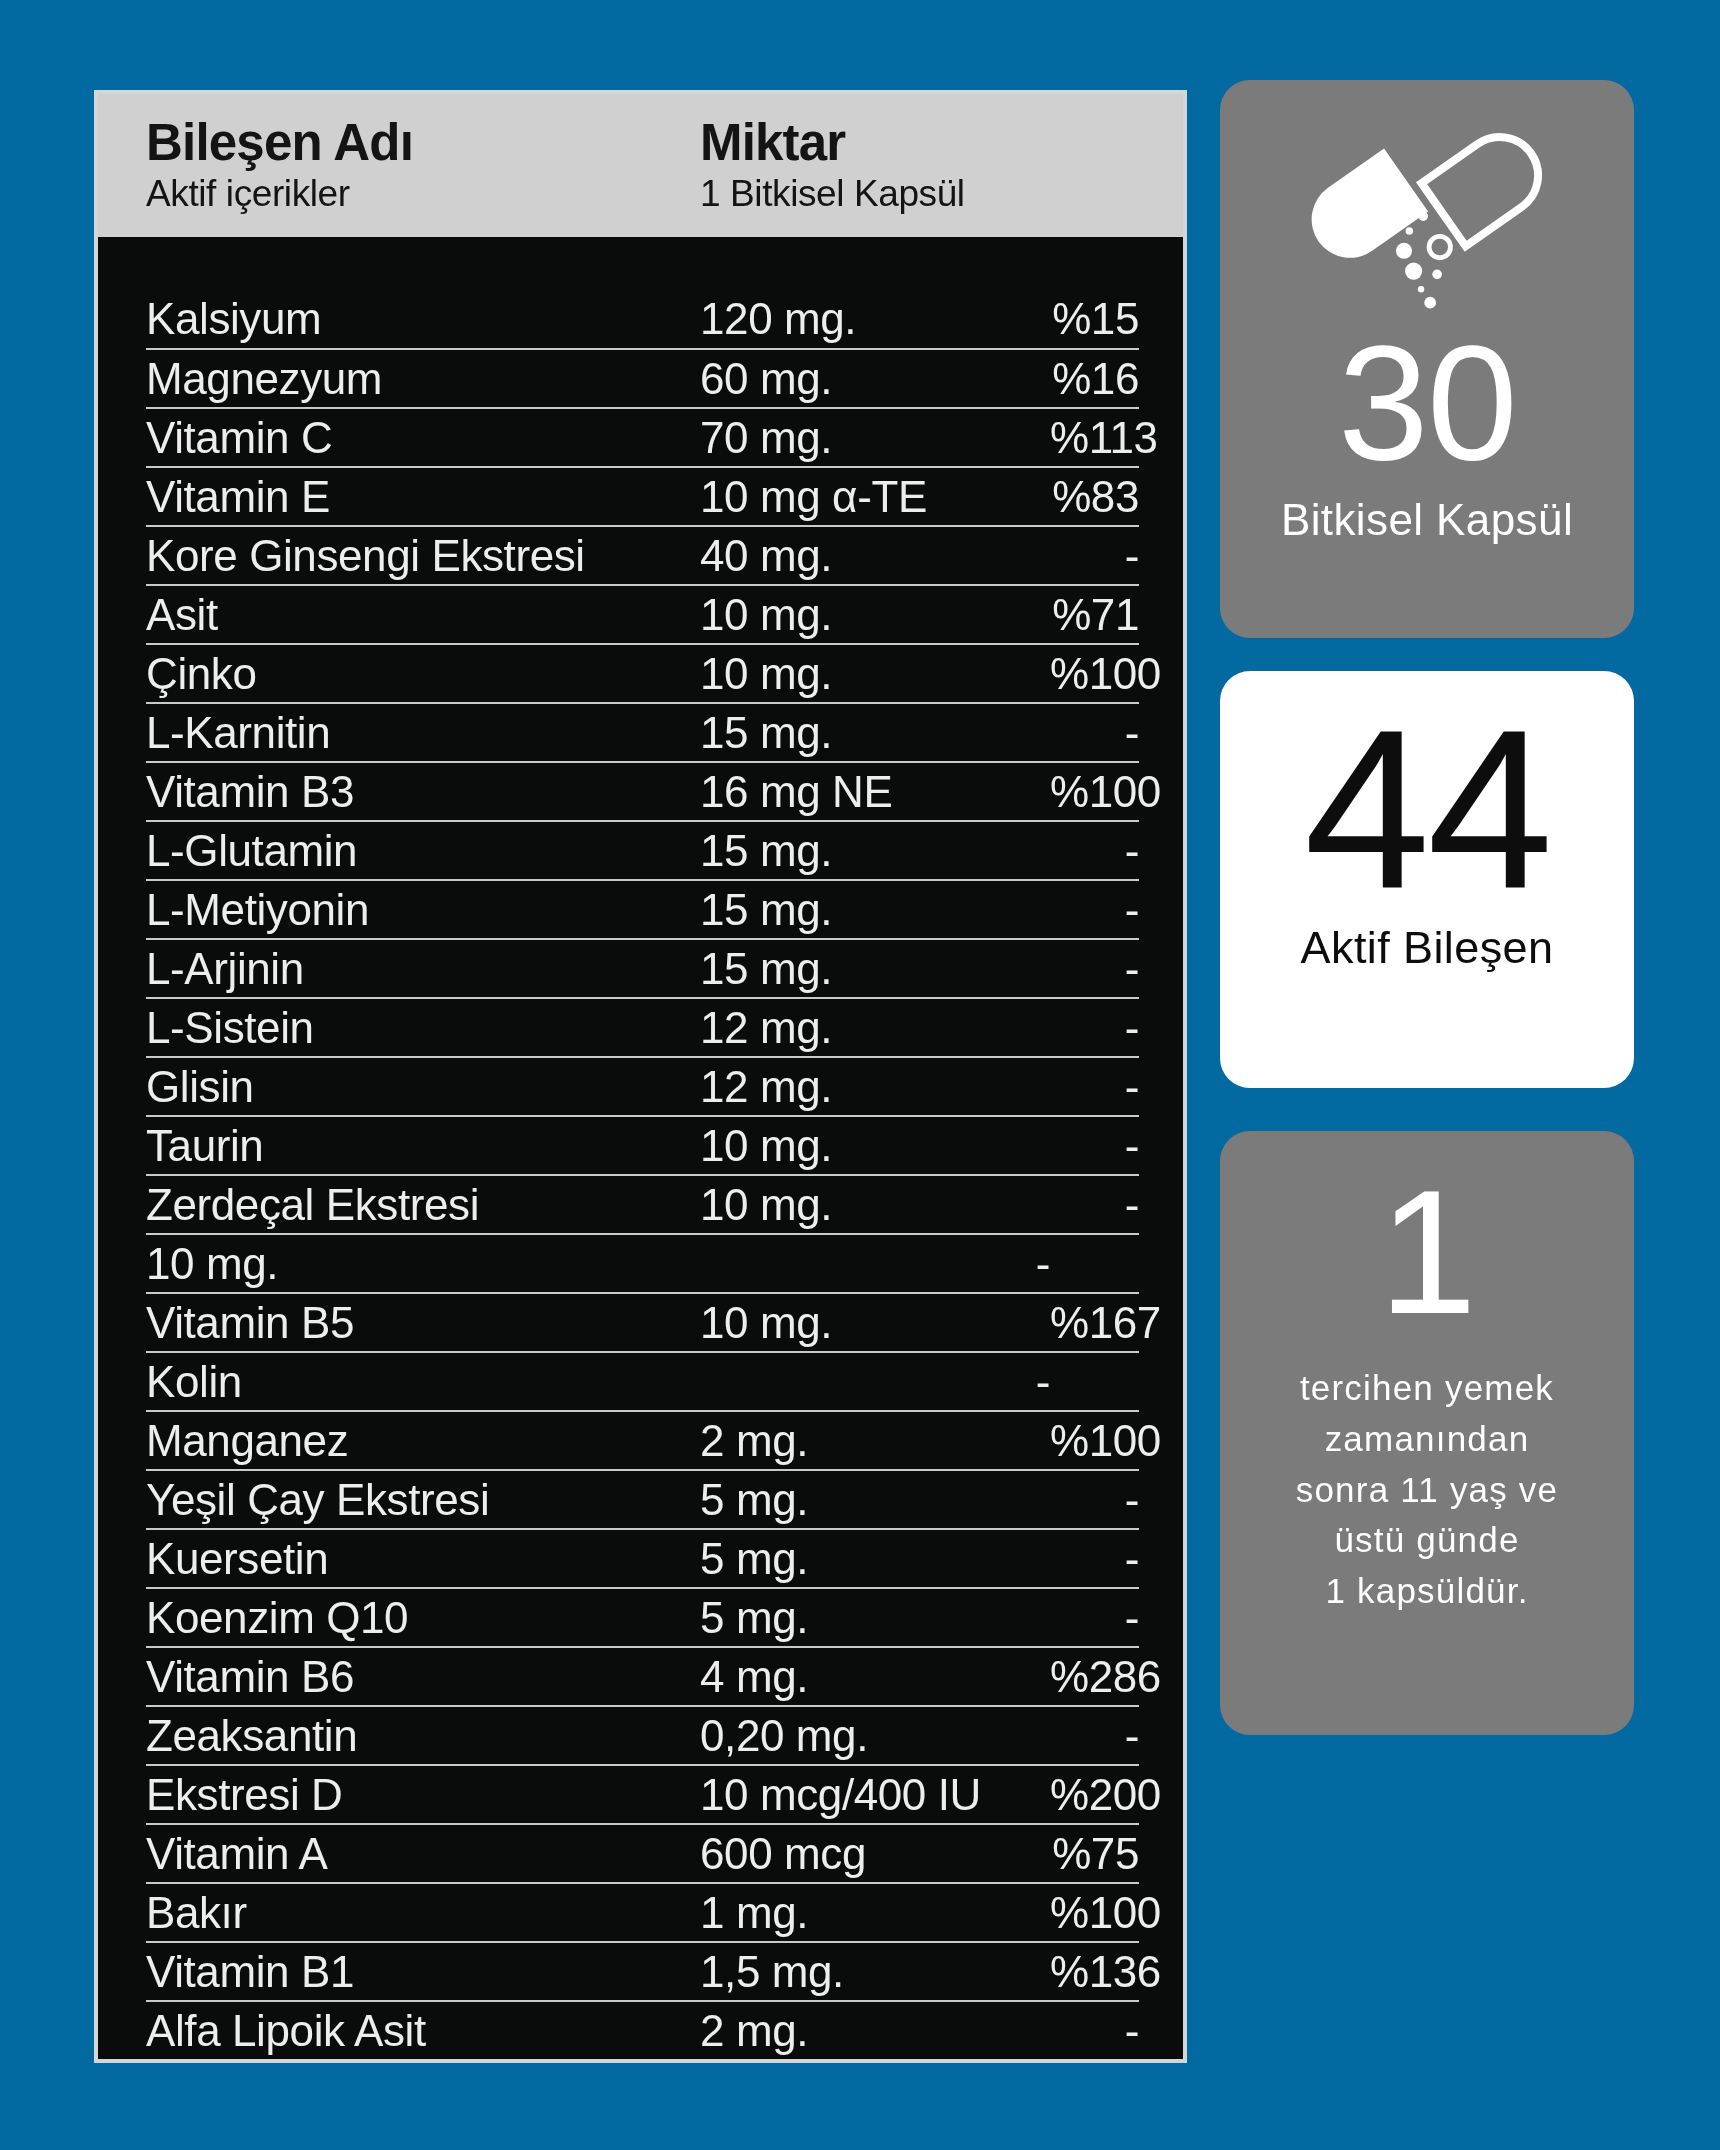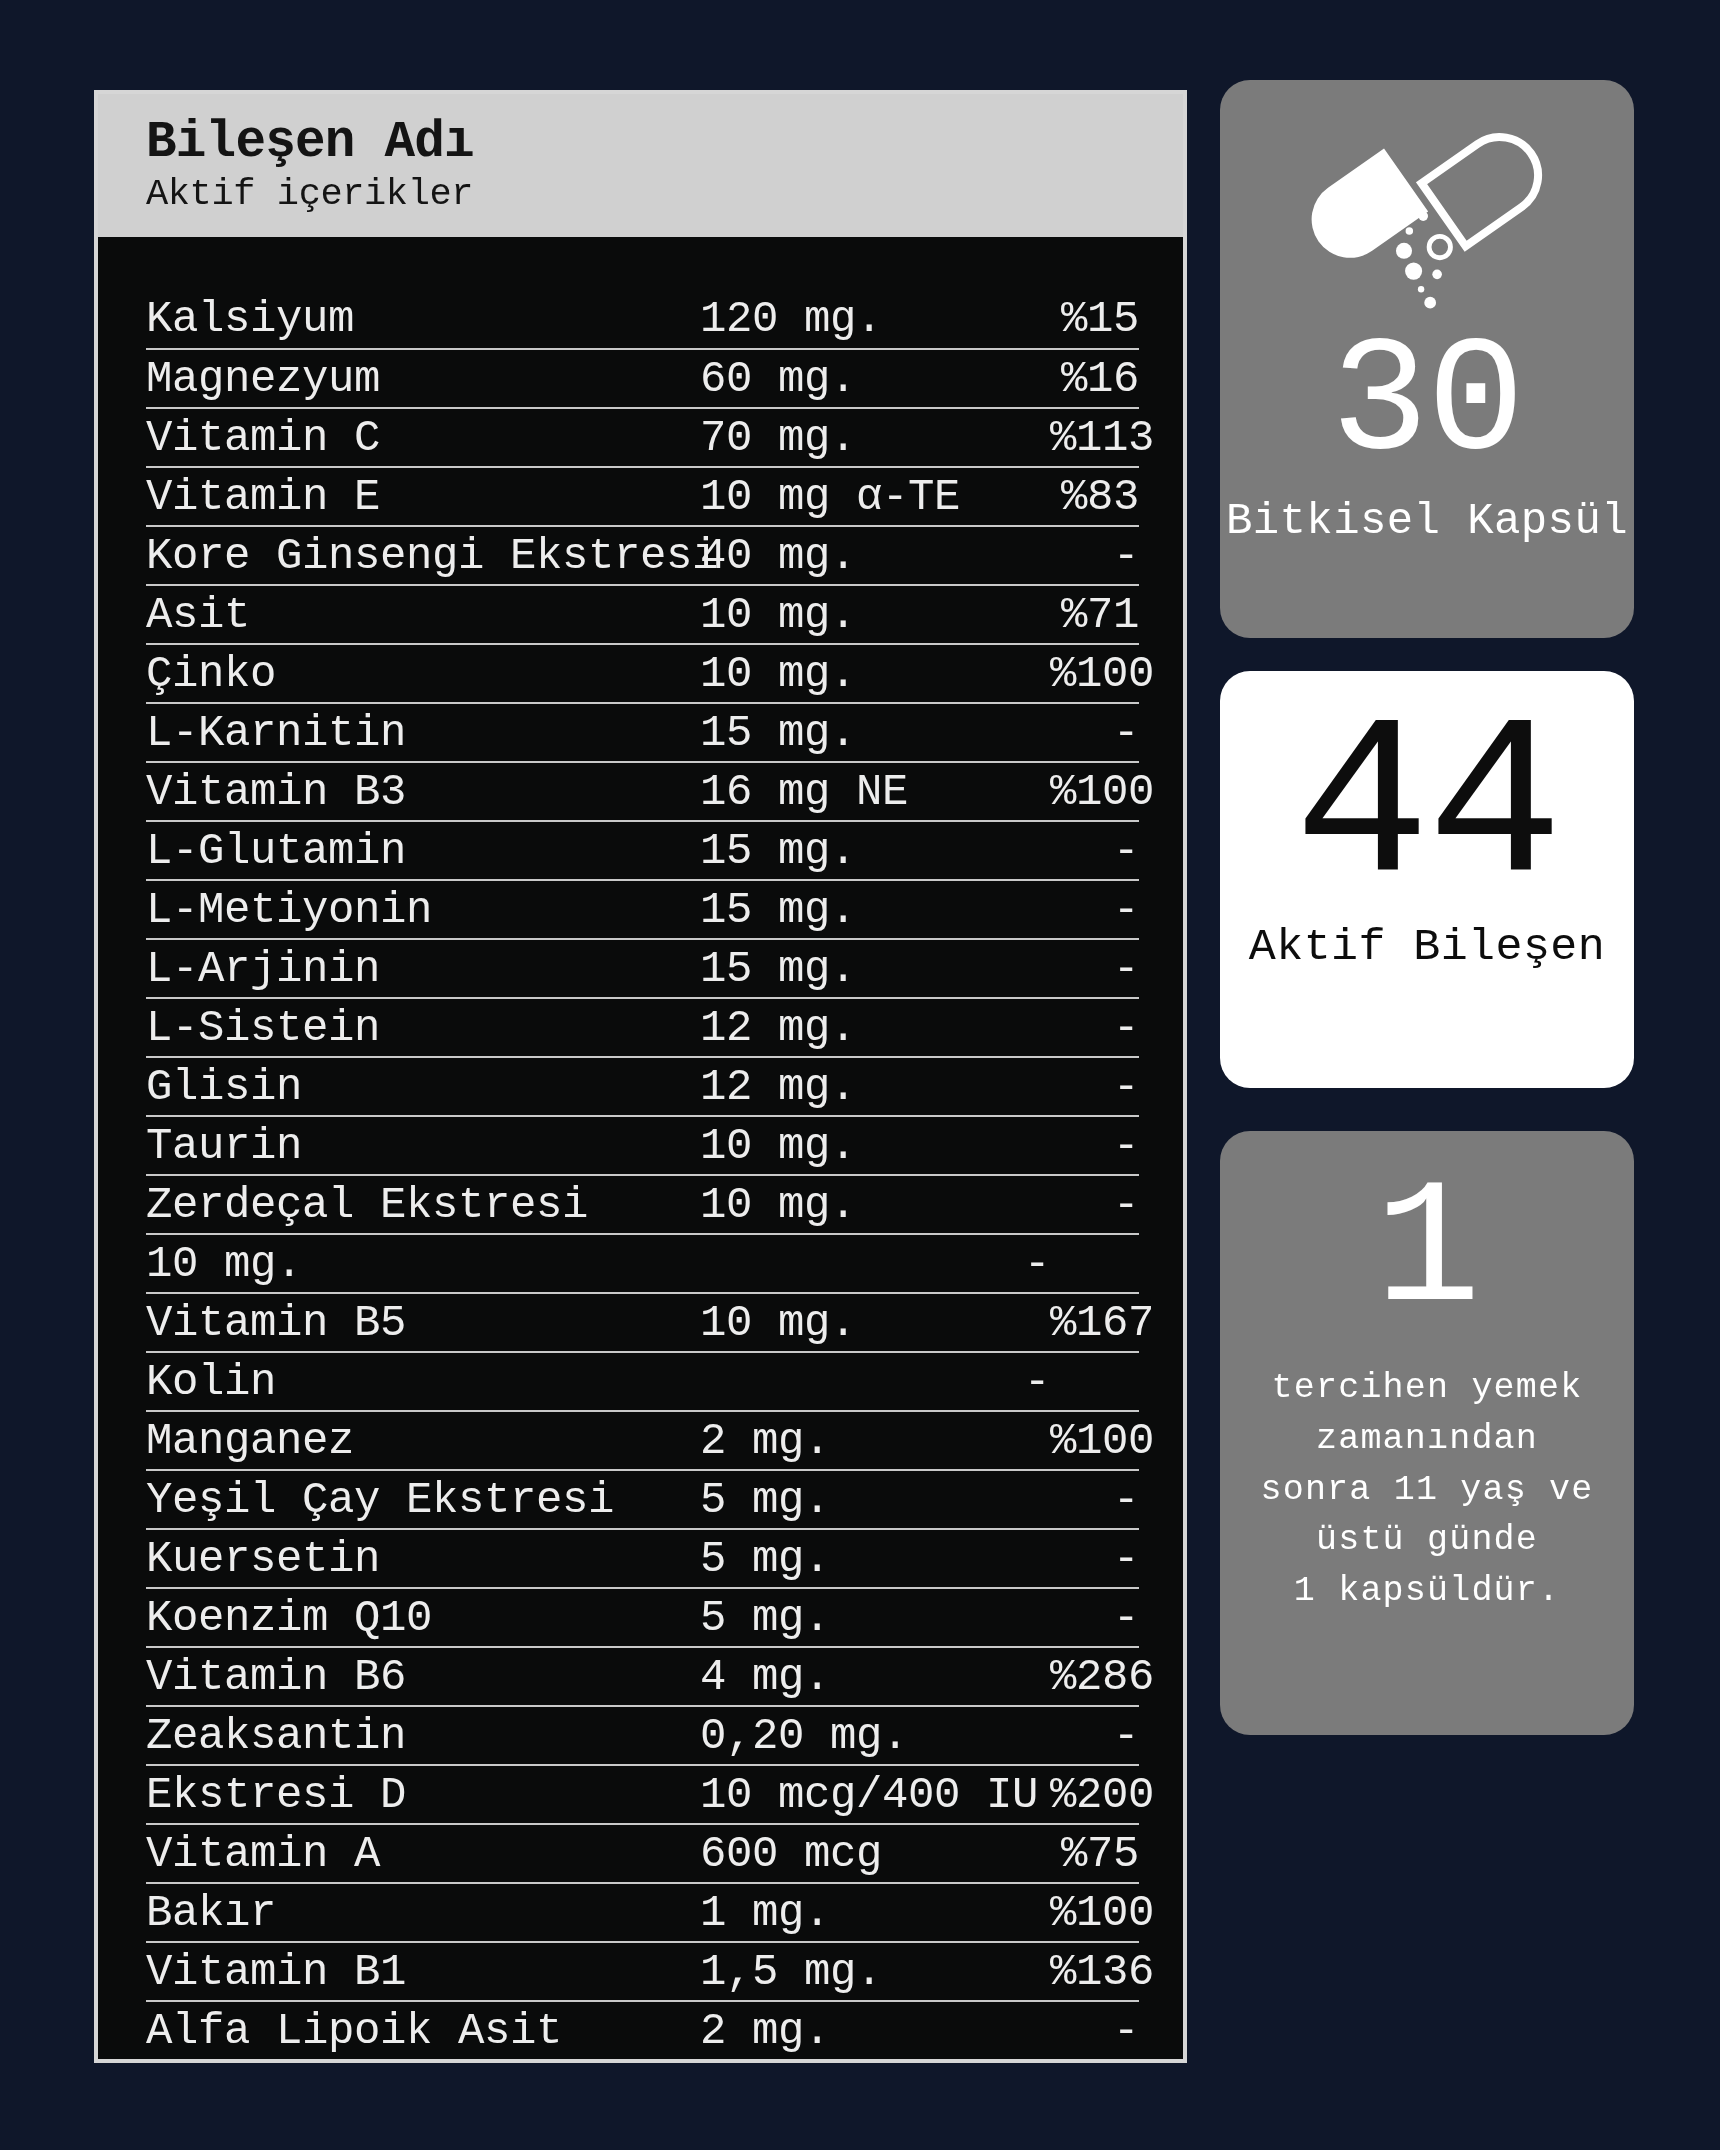--- a/index.html
+++ b/index.html
@@ -1,17 +1,17 @@
 <!DOCTYPE html>
 <html style="font-size:12.7px"><head>
 <meta charset="utf-8">
 <style>
   html,body{margin:0;padding:0;background:#000;}
-  .page{position:relative;width:1721px;height:2151px;background:#0f172a;overflow:hidden;
-        font-family:Liberation Mono, monospace;}
+  .page{position:relative;width:1721px;height:2151px;background:#0369a1;overflow:hidden;
+        font-family:Liberation Sans, sans-serif;}
 
   
   .supp-table{position:absolute;left:94px;top:90px;width:1093px;height:1973px;
               box-sizing:border-box;background:#0a0b0b;border:4px solid #d6d6d6;}
   .table-head{height:143px;background:#d0d0d0;display:grid;
               grid-template-columns:554px 1fr;align-items:center;
               padding:0 44px 0 48px;box-sizing:border-box;color:#141414;}
   .head-col .t{font-size:51px;font-weight:700;letter-spacing:-0.8px;line-height:1.05;}
   .head-col .s{font-size:37px;font-weight:400;letter-spacing:-0.4px;margin-top:4px;}
 
@@ -45,20 +45,24 @@
 <body>
 
 <div class="page">
 
   <div class="supp-table">
     <div class="table-head">
       <div class="head-col">
         <div class="t">Bileşen Adı</div>
         <div class="s">Aktif içerikler</div>
       </div>
+      <div class="head-col">
+        <div class="t">Miktar</div>
+        <div class="s">1 Bitkisel Kapsül</div>
+      </div>
     </div>
 
     <div class="rows">
         <div class="row">
         <div class="cell name">Kalsiyum</div>
         <div class="cell amt">120 mg.</div>
         <div class="cell pct">%15</div>
       </div>
         <div class="row">
         <div class="cell name">Magnezyum</div>

